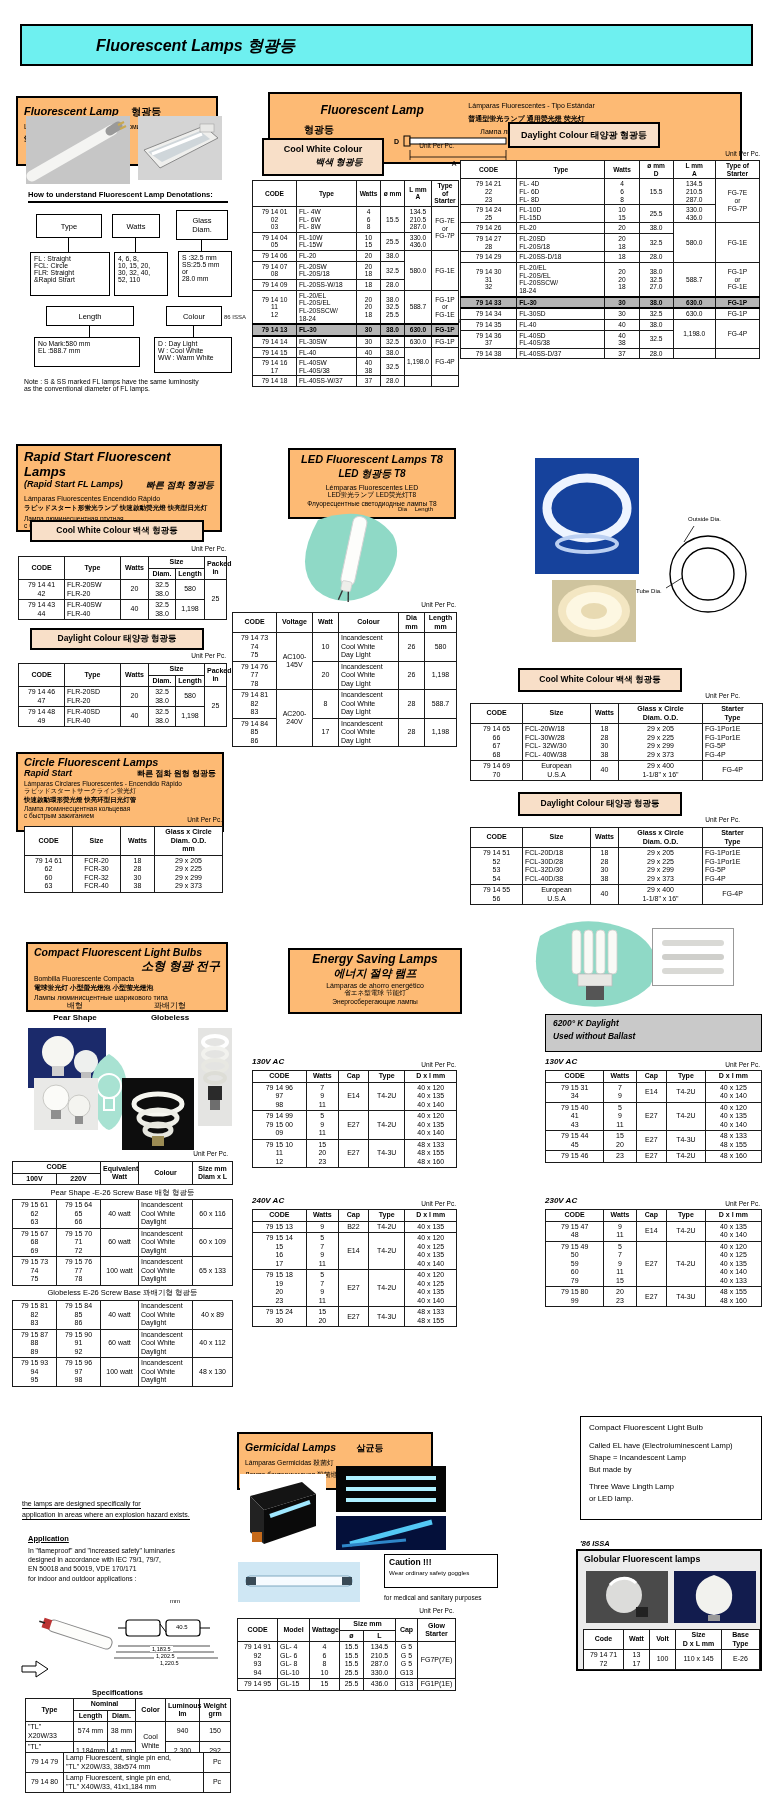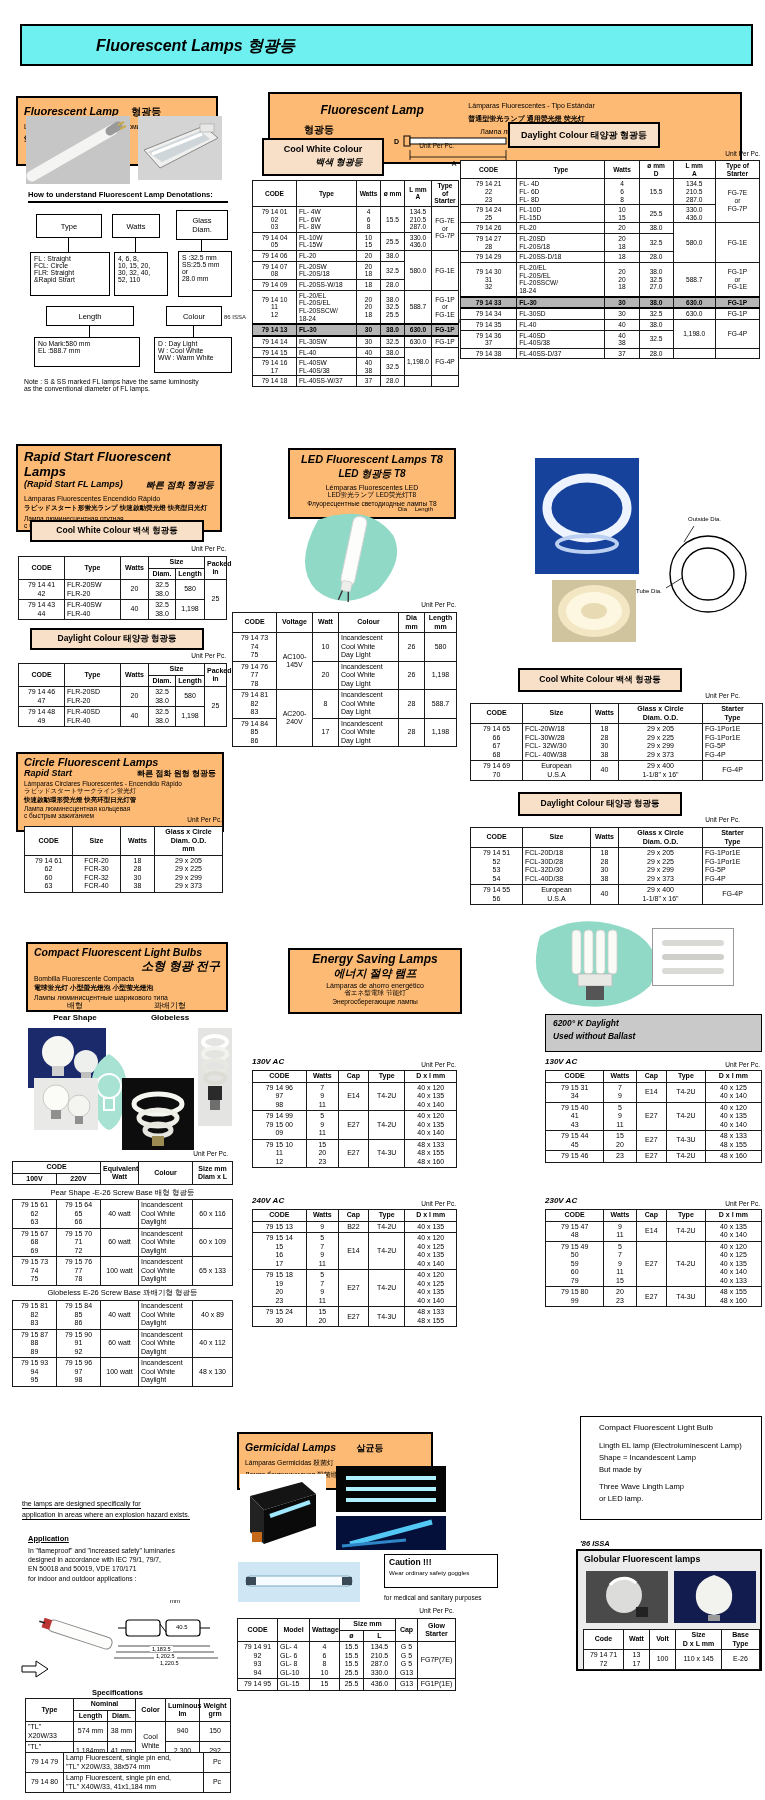--- a/index.html
+++ b/index.html
@@ -1482,23 +1482,23 @@
           <td class="l">GL-15</td>
           <td>15</td>
           <td>25.5</td>
           <td>436.0</td>
           <td>G13</td>
           <td>FG1P(1E)</td>
         </tr>
       </tbody>
     </table>
 
-  <div class="abs obox" style="left:580px;top:1416px;width:182px;height:104px;padding:6px 18px;border-width:1.2px;">
+  <div class="abs obox" style="left:580px;top:1416px;width:182px;height:104px;padding:6px 8px;border-width:1.2px;">
     <div style="font-size:8px;">Compact Fluorescent Light Bulb</div>
-    <div style="font-size:7.6px;margin-top:9px;">Lingth EL lamp (Electroluminescent Lamp)</div>
+    <div style="font-size:7.6px;margin-top:9px;">Called EL have (Electroluminescent Lamp)</div>
     <div style="font-size:7.6px;margin-top:3px;">Shape = Incandescent Lamp</div>
     <div style="font-size:7.6px;margin-top:3px;">But made by</div>
     <div style="font-size:7.6px;margin-top:8px;">Three Wave Lingth Lamp</div>
     <div style="font-size:7.6px;margin-top:3px;">or LED lamp.</div>
   </div>
 
   <div class="abs i b" style="left:580px;top:1539px;font-size:7.5px;">'86 ISSA</div>
   <div class="abs" style="left:576px;top:1549px;width:186px;height:122px;border:2px solid #000;background:#ececec;box-sizing:border-box;">
     <div class="b" style="font-size:8.8px;padding:3px 0 0 6px;">Globular Fluorescent lamps</div>
     <div class="abs" style="left:8px;top:20px;width:82px;height:52px;">

